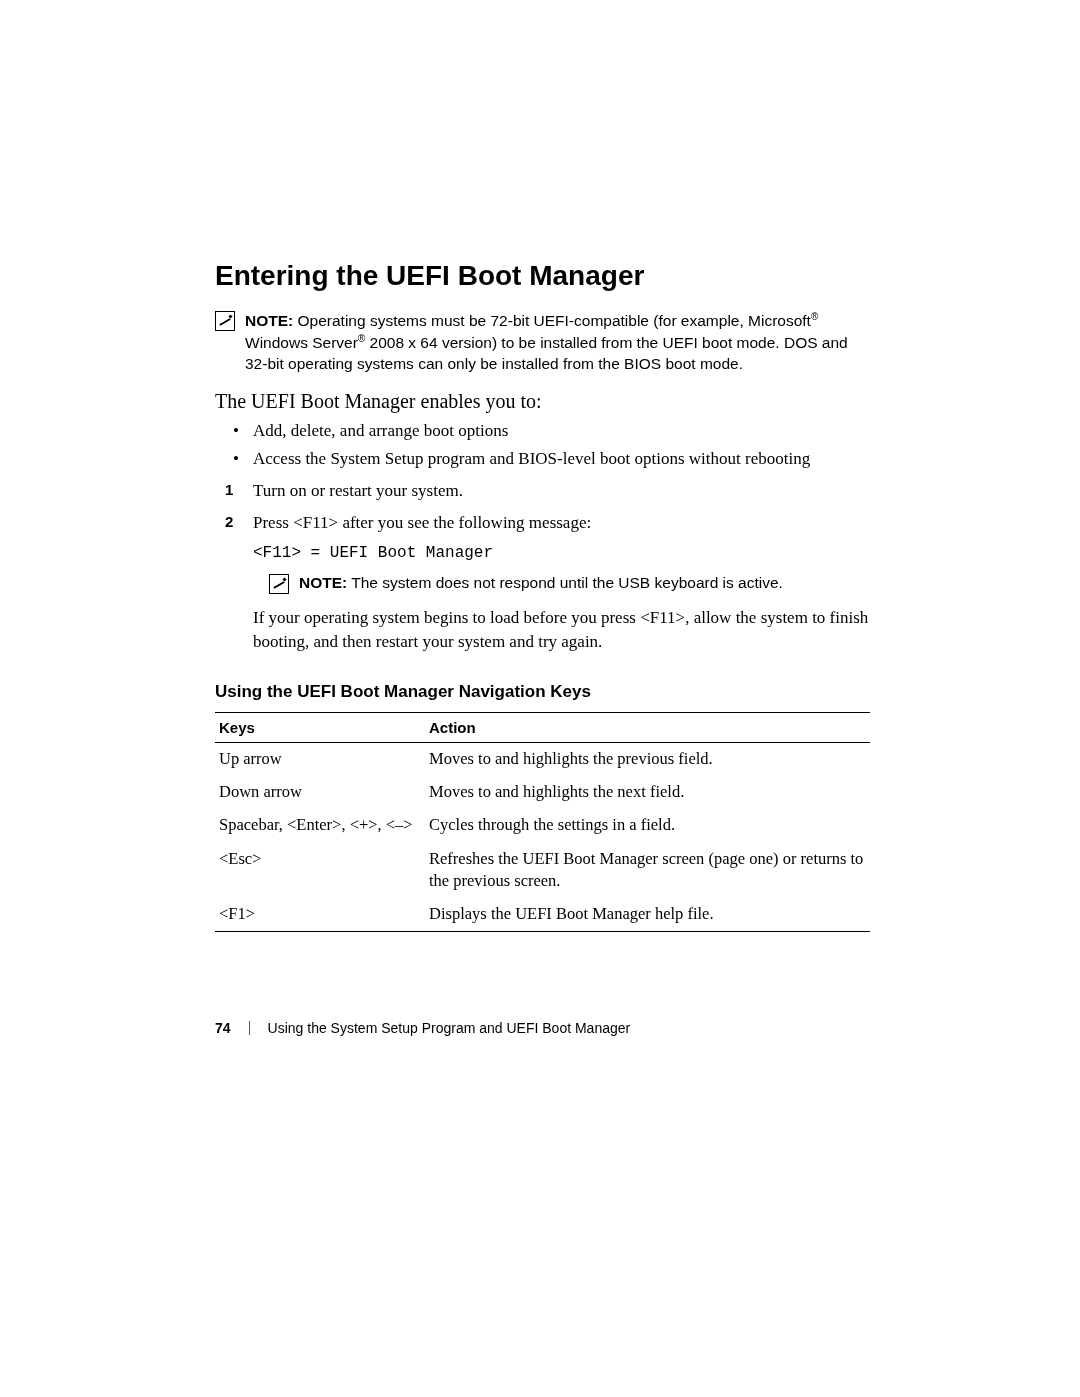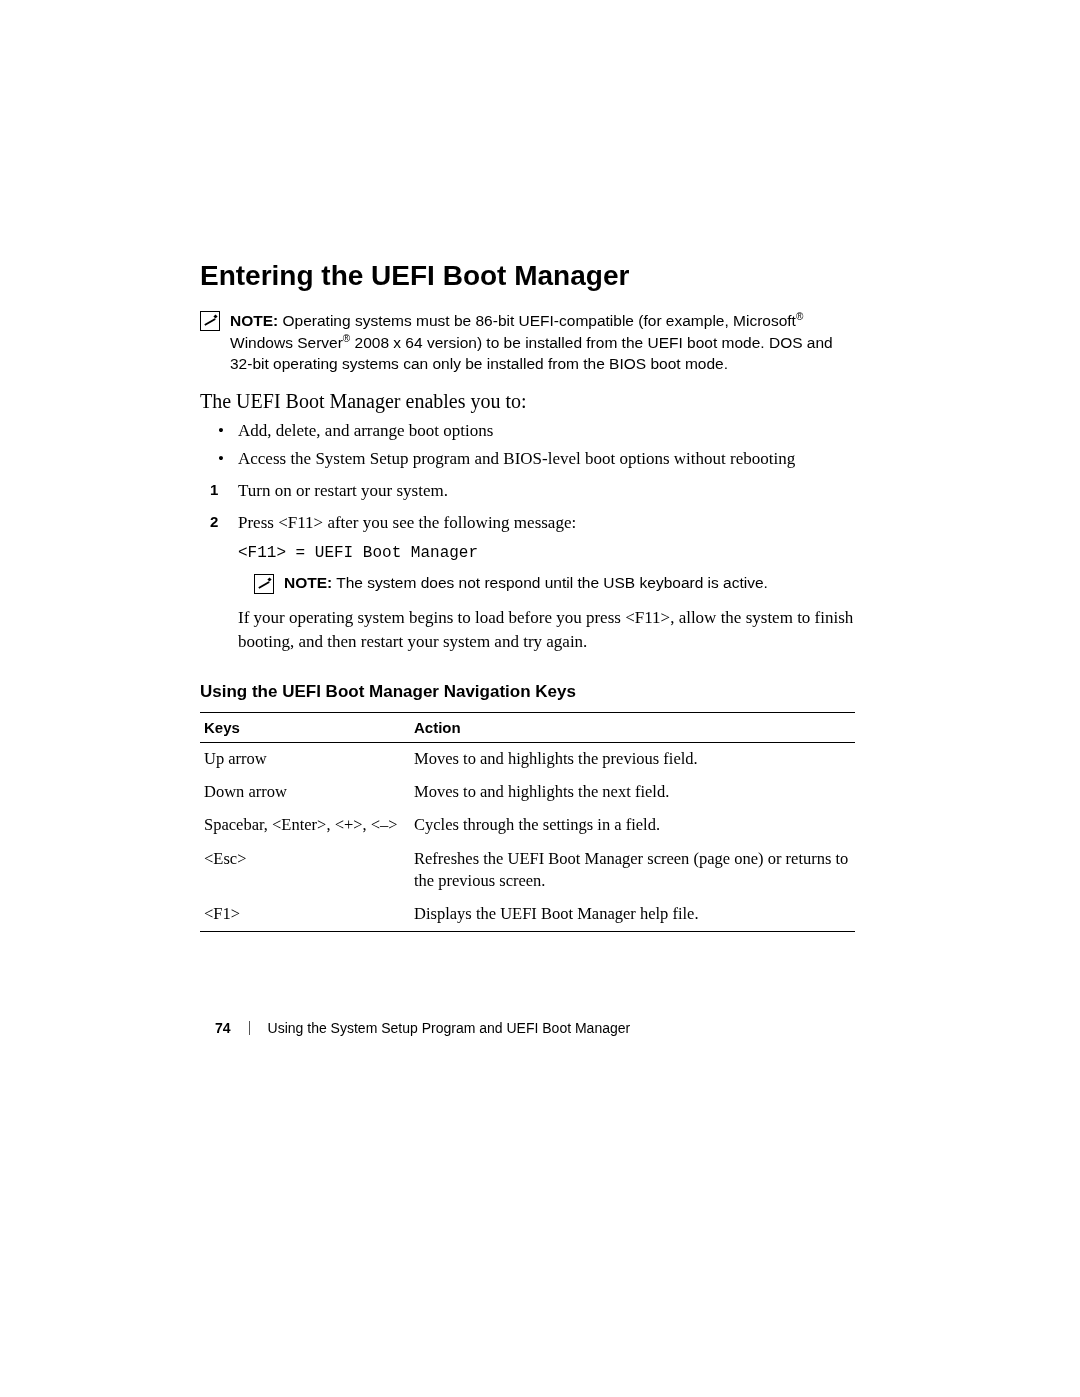--- a/index.html
+++ b/index.html
@@ -4,21 +4,21 @@
 <style>
   * { box-sizing: border-box; margin: 0; padding: 0; }
   html, body { width: 1080px; height: 1397px; background: #fff; }
   body {
     font-family: Georgia, "Times New Roman", serif;
     color: #000;
     position: relative;
   }
   .page {
     position: absolute;
-    left: 200px;
+    left: 215px;
     top: 260px;
     width: 655px;
   }
   .h1 {
     font-family: Arial, Helvetica, sans-serif;
     font-weight: 700;
     font-size: 28px;
     margin-bottom: 18px;
   }
   .note-block {
@@ -160,21 +160,21 @@
 </head>
 <body>
 
 <div class="page">
 
   <div class="h1">Entering the UEFI Boot Manager</div>
 
   <div class="note-block">
     <span class="note-icon"></span>
     <div class="note-text">
-      <span class="label">NOTE:</span><span> Operating systems must be 86-bit UEFI-compatible (for example, Microsoft</span><sup>®</sup><span> Windows Server</span><sup>®</sup><span> 2008 x 64 version) to be installed from the UEFI boot mode. DOS and 32-bit operating systems can only be installed from the BIOS boot mode.</span>
+      <span class="label">NOTE:</span><span> Operating systems must be 72-bit UEFI-compatible (for example, Microsoft</span><sup>®</sup><span> Windows Server</span><sup>®</sup><span> 2008 x 64 version) to be installed from the UEFI boot mode. DOS and 32-bit operating systems can only be installed from the BIOS boot mode.</span>
     </div>
   </div>
 
 
   <p class="body-p">The UEFI Boot Manager enables you to:</p>
 
   <ul class="bullets">
     <li>Add, delete, and arrange boot options</li>
     <li>Access the System Setup program and BIOS-level boot options without rebooting</li>
   </ul>

